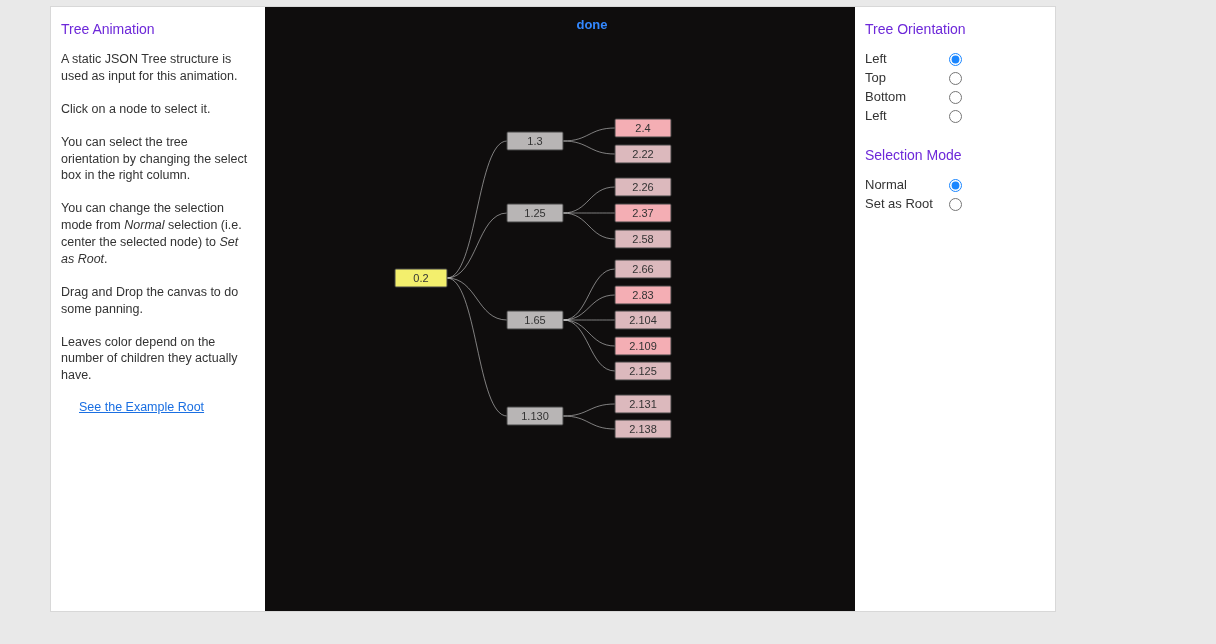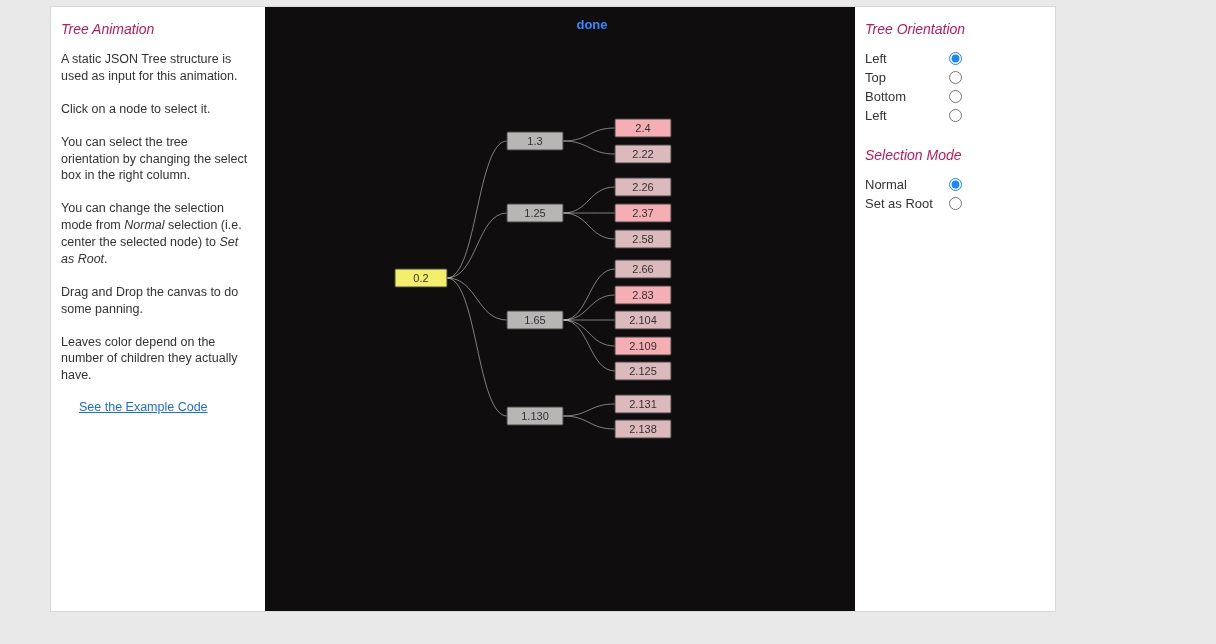--- a/index.html
+++ b/index.html
@@ -35,22 +35,21 @@
   }
   .center-col {
     flex: 1;
     position: relative;
     background: #0f0d0d;
   }
   h4 {
     margin: 0 0 14px 0;
     font-weight: normal;
     font-size: 14px;
-    color: #be185d;
-    font-style: italic;
+    color: #6d28d9;
   }
   .left-col p { margin: 0 0 16px 0; line-height: 1.35; font-size: 12.5px; }
   .left-col b { font-weight: normal; }
   .left-col i { font-style: italic; }
   .excode {
     display: block;
     color: #1a6fe2;
     text-decoration: underline;
     font-size: 12.5px;
     margin-left: 18px;
@@ -77,39 +76,39 @@
     font-size: 11px;
     fill: #333;
     text-anchor: middle;
     dominant-baseline: middle;
   }
   .root  rect { fill: #f3ef6d; }
   .mid   rect { fill: #b8b5b5; }
   .leaf1 rect { fill: #f4aeb4; }
   .leaf2 rect { fill: #dcb9bd; }
 
-  .opt-row { display: flex; align-items: center; gap: 6px; margin-bottom: 4px; font-size: 13px; }
+  .opt-row { display: flex; align-items: flex-end; gap: 6px; margin-bottom: 4px; font-size: 13px; }
   .opt-row .lbl { width: 78px; }
   .right-col h4:nth-of-type(2){ margin-top: 24px; }
   input[type=radio]{ accent-color: #1a86ff; margin:0; }
 </style>
 </head>
 <body>
 
 <div class="frame">
 
   <div class="left-col">
     <h4>Tree Animation</h4>
     <p>A static JSON Tree structure is used as input for this animation.</p>
     <p><b>Click</b><span> on a node to select it.</span></p>
     <p><span>You can </span><b>select the tree orientation</b><span> by changing the select box in the right column.</span></p>
     <p><span>You can </span><b>change the selection mode</b><span> from </span><i>Normal</i><span> selection (i.e. center the selected node) to </span><i>Set as Root</i><span>.</span></p>
     <p><b>Drag and Drop the canvas</b><span> to do some panning.</span></p>
     <p>Leaves color depend on the number of children they actually have.</p>
-    <a class="excode" href="#">See the Example Code</a>
+    <a class="excode" href="#">See the Example Root</a>
   </div>
 
   <div class="center-col">
     <div class="status">done</div>
     <svg class="tree" id="tree-svg" width="590" height="604">
         <g>
           <path d="M182,271 C212,271 212,134 242,134" class="edge"></path>
           <path d="M182,271 C212,271 212,206 242,206" class="edge"></path>
           <path d="M182,271 C212,271 212,313 242,313" class="edge"></path>
           <path d="M182,271 C212,271 212,409 242,409" class="edge"></path>

